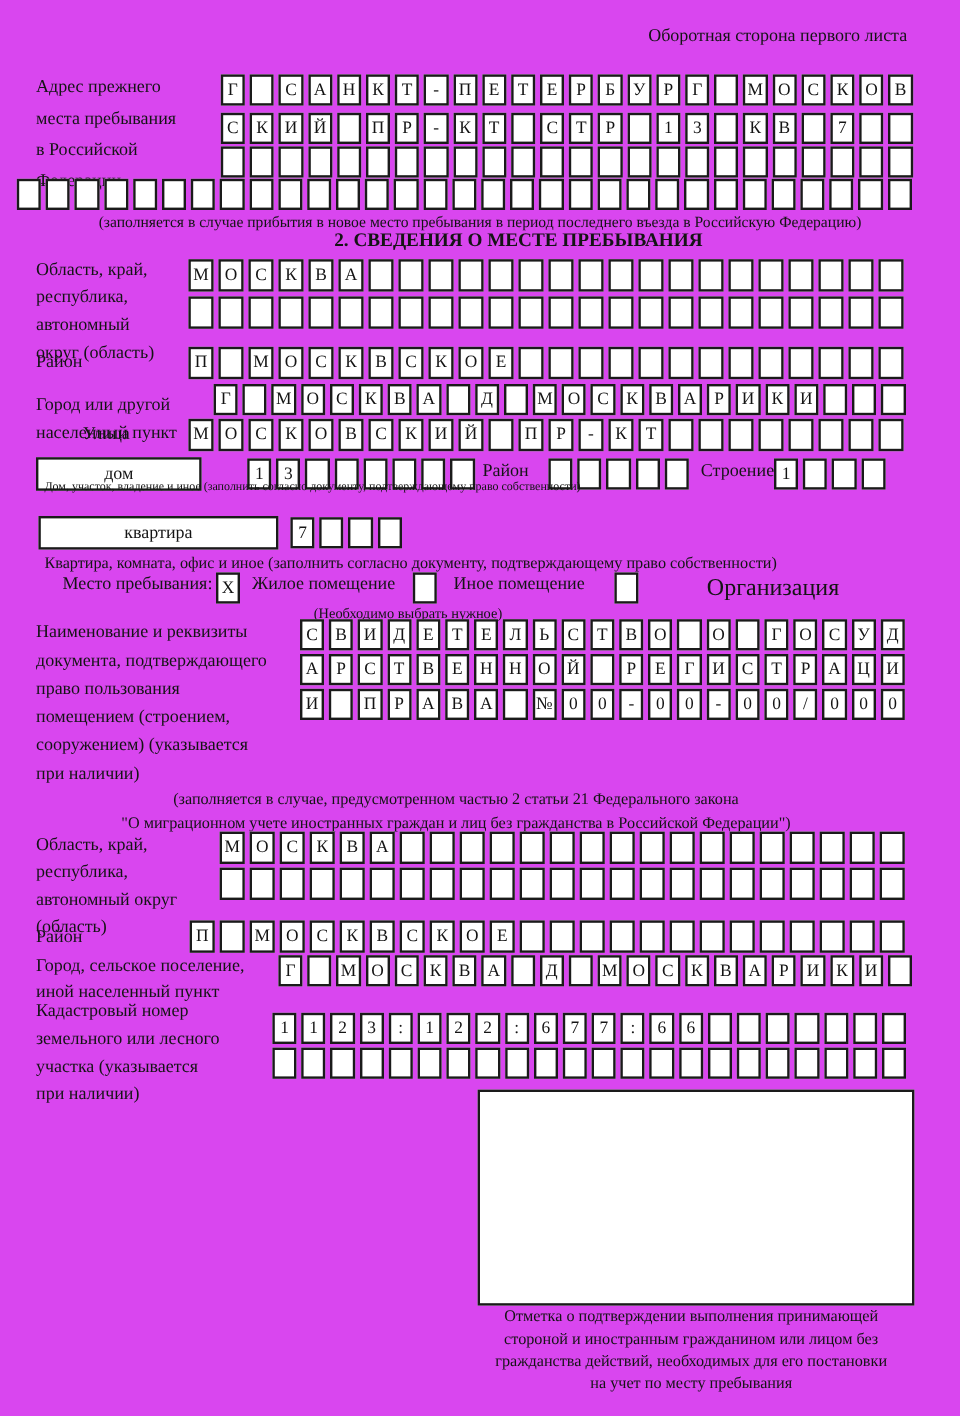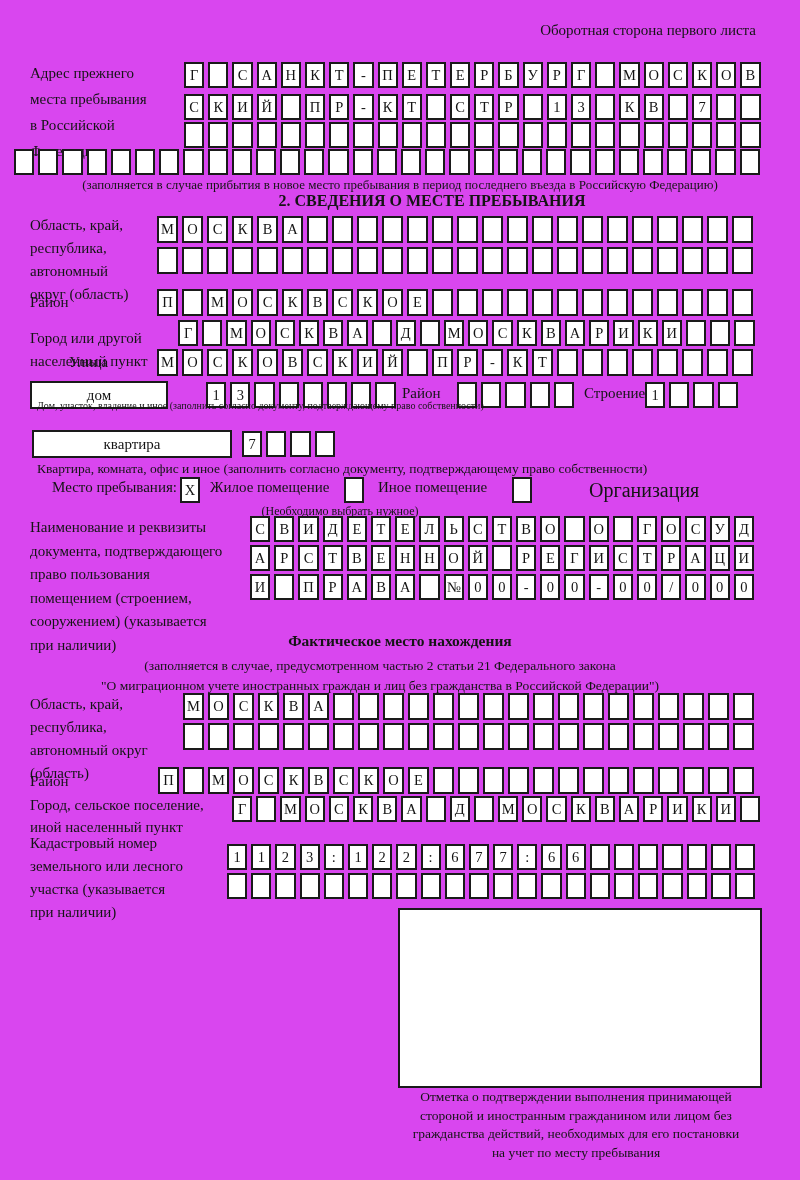--- a/index.html
+++ b/index.html
@@ -448,21 +448,20 @@
       <span class="cell">0</span>
       <span class="cell">-</span>
       <span class="cell">0</span>
       <span class="cell">0</span>
       <span class="cell">/</span>
       <span class="cell">0</span>
       <span class="cell">0</span>
       <span class="cell">0</span>
     </div>
 
-  <div id="fact-title" class="abs ttl">Фактическое место нахождения</div>
   <div id="fact-note" class="abs ctr">(заполняется в случае, предусмотренном частью 2 статьи 21 Федерального закона<br>"О миграционном учете иностранных граждан и лиц без гражданства в Российской Федерации")</div>
 
   <div id="fa-region-label" class="abs lbl">Область, край,<br>республика,<br>автономный округ<br>(область)</div>
   <div id="fa-region-r1" class="cellrow w25">
       <span class="cell">М</span>
       <span class="cell">О</span>
       <span class="cell">С</span>
       <span class="cell">К</span>
       <span class="cell">В</span>
       <span class="cell">А</span>

